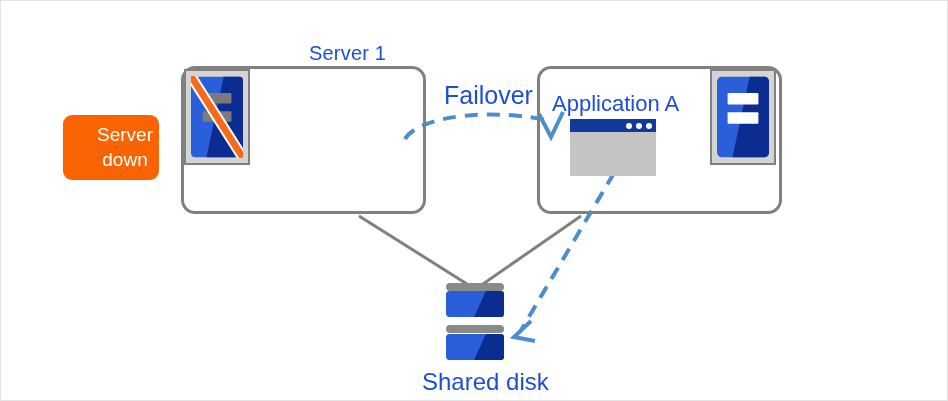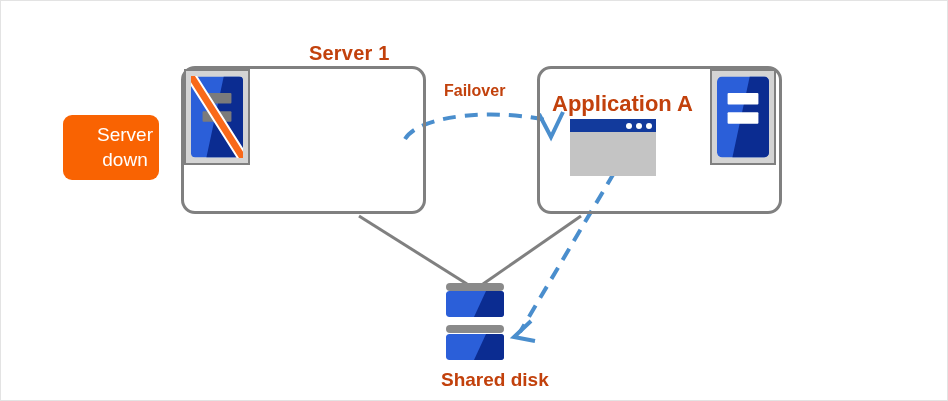--- a/index.html
+++ b/index.html
@@ -23,46 +23,44 @@
     position: absolute;
     left: 0;
     top: 0;
     width: 948px;
     height: 401px;
   }
 
   
   .label {
     position: absolute;
-    color: #c2410c;
+    color: #1d4ed8;
     white-space: nowrap;
     line-height: 1;
-    font-weight: bold;
   }
   .srv-title {
     font-size: 20px;
     letter-spacing: 0.2px;
   }
   #title-server1 { left: 308px; top: 42px; }
   #title-server2 { left: 578px; top: 42px; }
   #label-failover {
     left: 443px;
     top: 82px;
-    font-size: 16px;
+    font-size: 25px;
   }
   #label-application {
     left: 551px;
     top: 92px;
     font-size: 22px;
   }
   #label-shared-disk {
     left: 421px;
     top: 369px;
-    font-size: 19px;
-    margin-left: 19px;
+    font-size: 24px;
   }
 
   
   #badge-server-down {
     position: absolute;
     left: 62px;
     top: 114px;
     width: 96px;
     height: 65px;
     background: #f96302;

